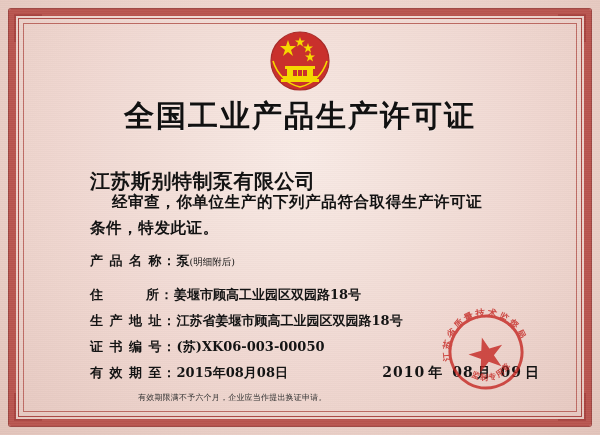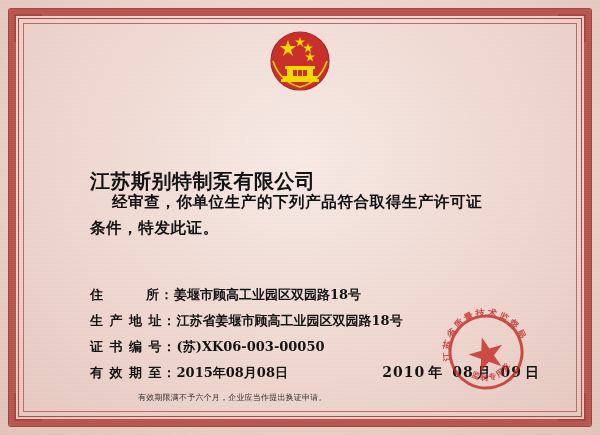--- a/index.html
+++ b/index.html
@@ -245,26 +245,30 @@
           <rect x="30" y="40" width="4" height="6" fill="#c9302c"></rect>
           <rect x="40" y="40" width="4" height="6" fill="#c9302c"></rect>
           <rect x="35" y="40" width="4" height="6" fill="#c9302c"></rect>
         </g>
         <g stroke="#f5d800" stroke-width="1.6" fill="none">
           <path d="M10 31 C 14 44, 24 54, 37 57 C 50 54, 60 44, 64 31"></path>
         </g>
       </svg>
     </div>
 
+    <div class="title">全国工业产品生产许可证</div>
 
     <div class="company">江苏斯别特制泵有限公司</div>
 
     <div class="body-line l1">经审查，你单位生产的下列产品符合取得生产许可证</div>
     <div class="body-line l2">条件，特发此证。</div>
 
+    <div class="field f-product">
+      <span class="label">产 品 名 称：</span><span class="value">泵</span><span class="small">(明细附后)</span>
+    </div>
 
     <div class="field f-address">
       <span class="label">住　　　所：</span><span class="value">姜堰市顾高工业园区双园路18号</span>
     </div>
 
     <div class="field f-place">
       <span class="label">生 产 地 址：</span><span class="value">江苏省姜堰市顾高工业园区双园路18号</span>
     </div>
 
     <div class="field f-certno">

